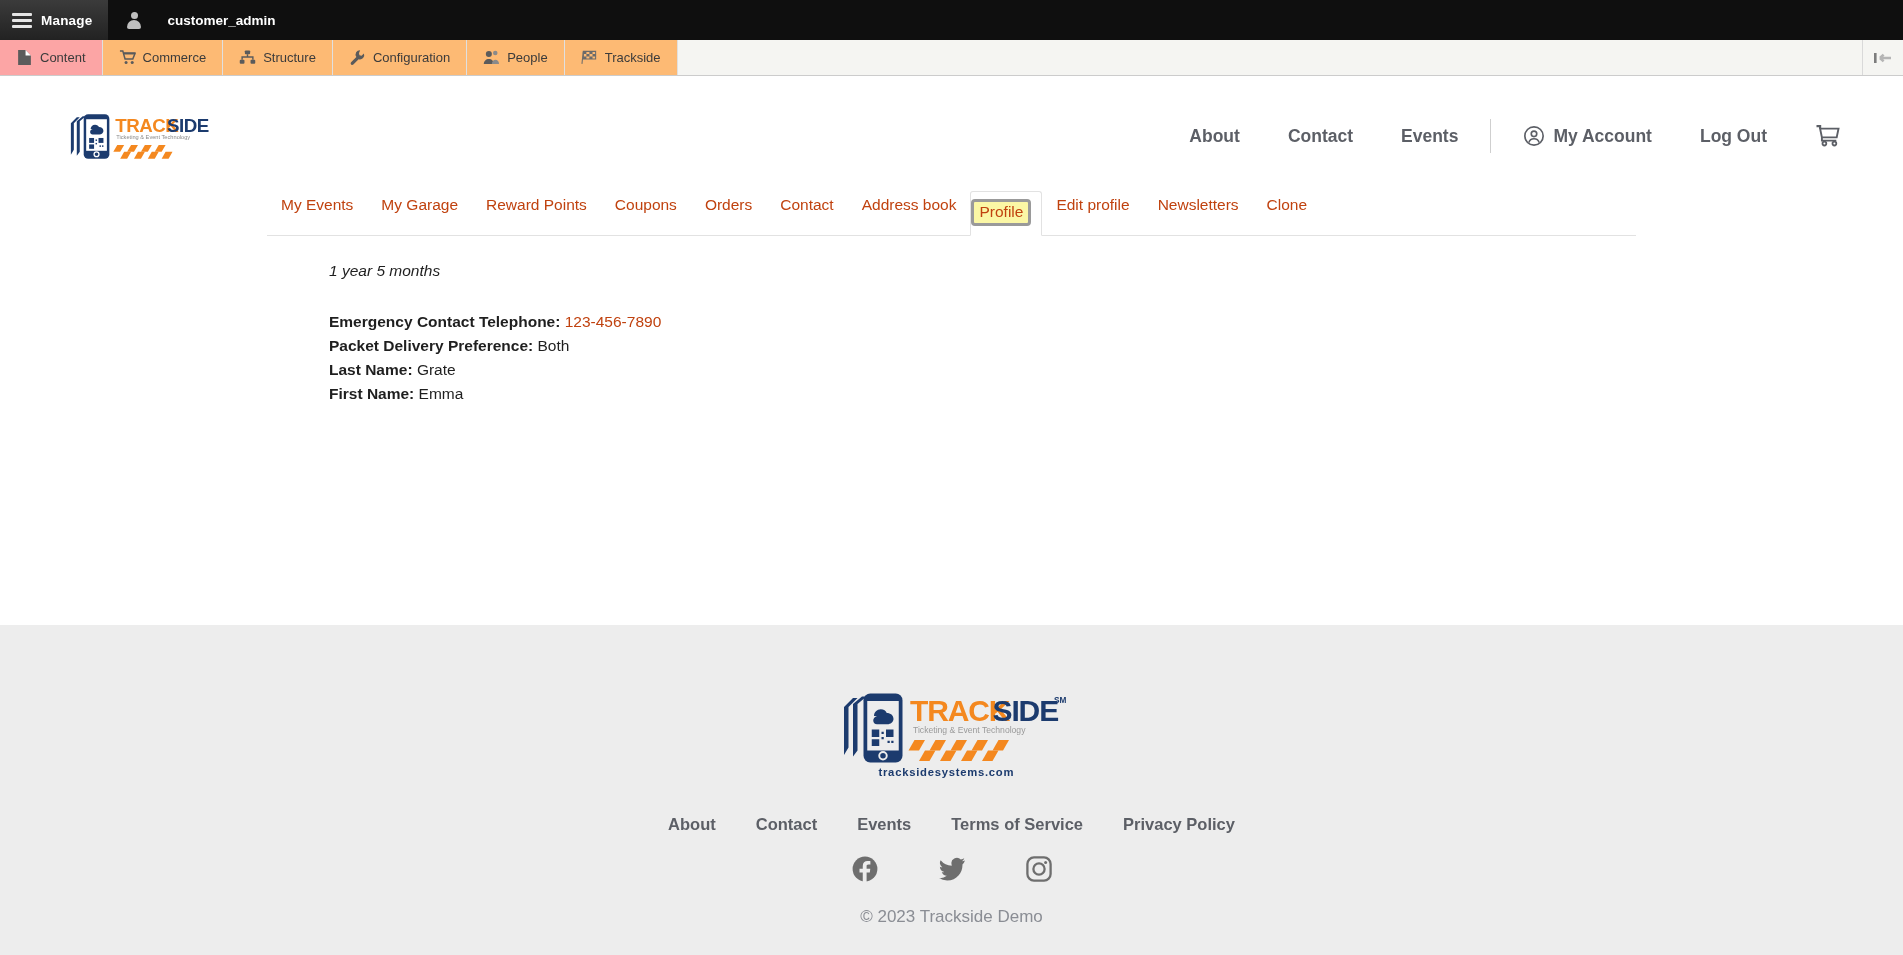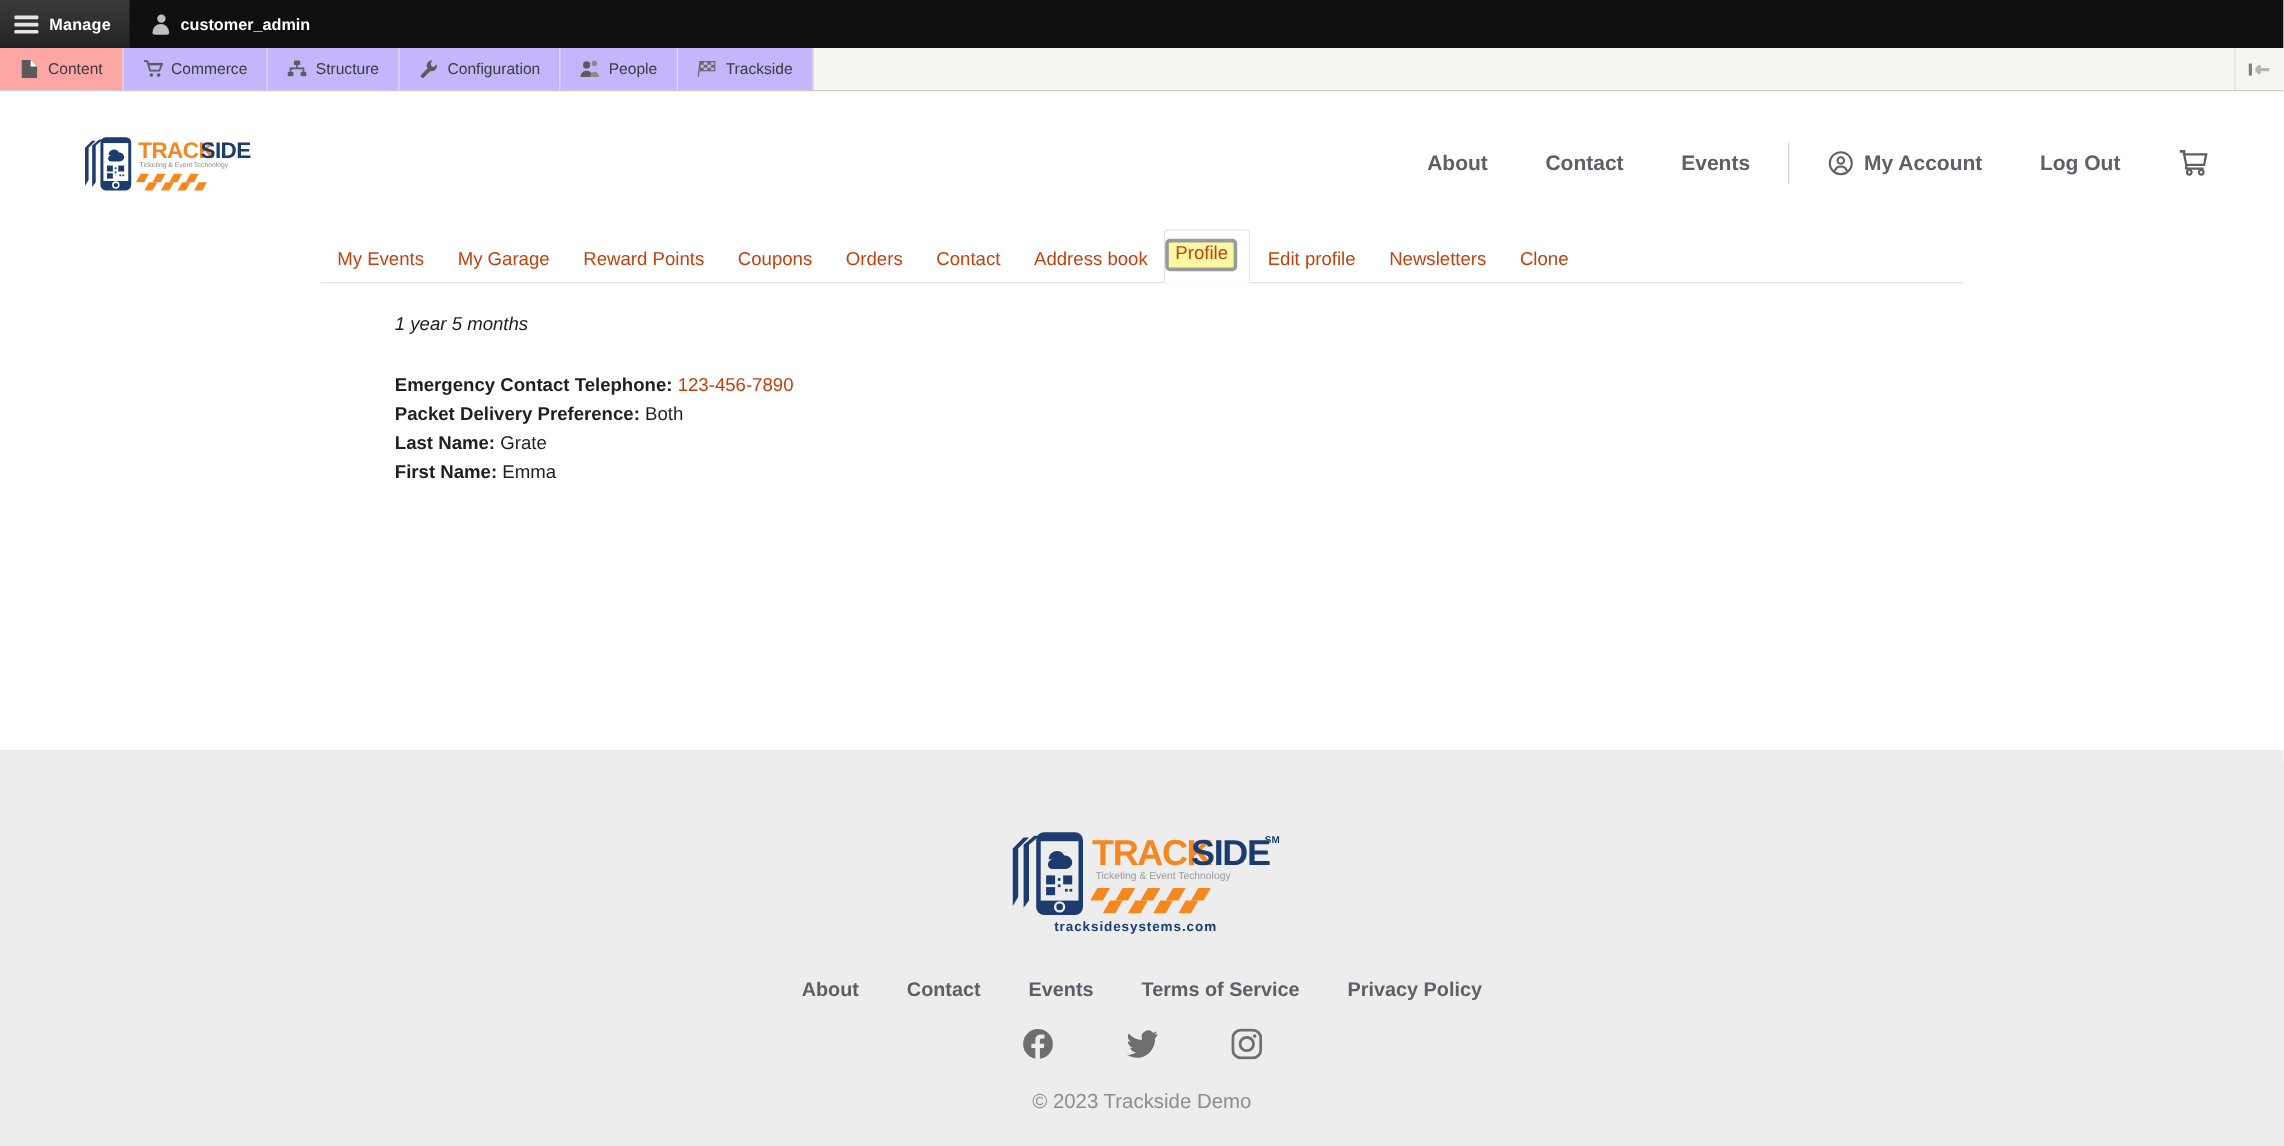--- a/index.html
+++ b/index.html
@@ -28,21 +28,21 @@
     background: linear-gradient(to bottom, #3b3b3b 0%, #222 100%);
     cursor: pointer;
   }
   .hamburger { display: flex; flex-direction: column; gap: 3px; width: 20px; }
   .hamburger span { display: block; height: 3px; background: #e5e5e5; border-radius: 1px; }
   .toolbar-home-label {
     color: #fff; font-size: 13.5px; font-weight: bold;
     letter-spacing: .2px;
   }
   .toolbar-user {
-    display: flex; align-items: center; gap: 8px;
+    display: flex; align-items: center; gap: 25px;
     padding: 0 18px;
     cursor: pointer;
   }
   .user-icon {
     width: 16px; height: 17px;
     position: relative;
     display: inline-block;
   }
   .user-icon::before {
     content: ""; position: absolute; left: 4.5px; top: 0;
@@ -63,21 +63,21 @@
     align-items: stretch;
     position: relative;
   }
   .tray-item {
     display: flex; align-items: center; gap: 7px;
     padding: 0 16px;
     font-size: 13px;
     color: #3b3b3b;
     border-right: 1px solid #e0e0e0;
     cursor: pointer;
-    background: #c4b5fd;
+    background: #fdba74;
   }
   .tray-item.active { background: #fca5a5; }
   .tray-icon { width: 17px; height: 17px; display: block; flex: 0 0 17px; }
   .tray-spacer { flex: 1; border-right: 1px solid #d9d9d9; }
   .tray-toggle {
     display: flex; align-items: center; justify-content: center;
     width: 40px;
     background: #f5f5f2;
     cursor: pointer;
   }
@@ -114,21 +114,21 @@
     position: relative;
   }
   .tabs-underline {
     position: absolute; left: 0; right: 0; bottom: 0;
     height: 1px; background: #e2e2e2;
   }
   .tab {
     font-size: 15.5px;
     color: #c0420f;
     text-decoration: none;
-    padding: 0 14px 10px 14px;
+    padding: 0 14px 22px 14px;
     white-space: nowrap;
     position: relative;
     z-index: 2;
   }
   .tab.active-tab {
     background: #fff;
     border: 1px solid #e2e2e2;
     border-bottom: 1px solid #fff;
     border-radius: 3px 3px 0 0;
     padding: 7px 10px 9px 0;

